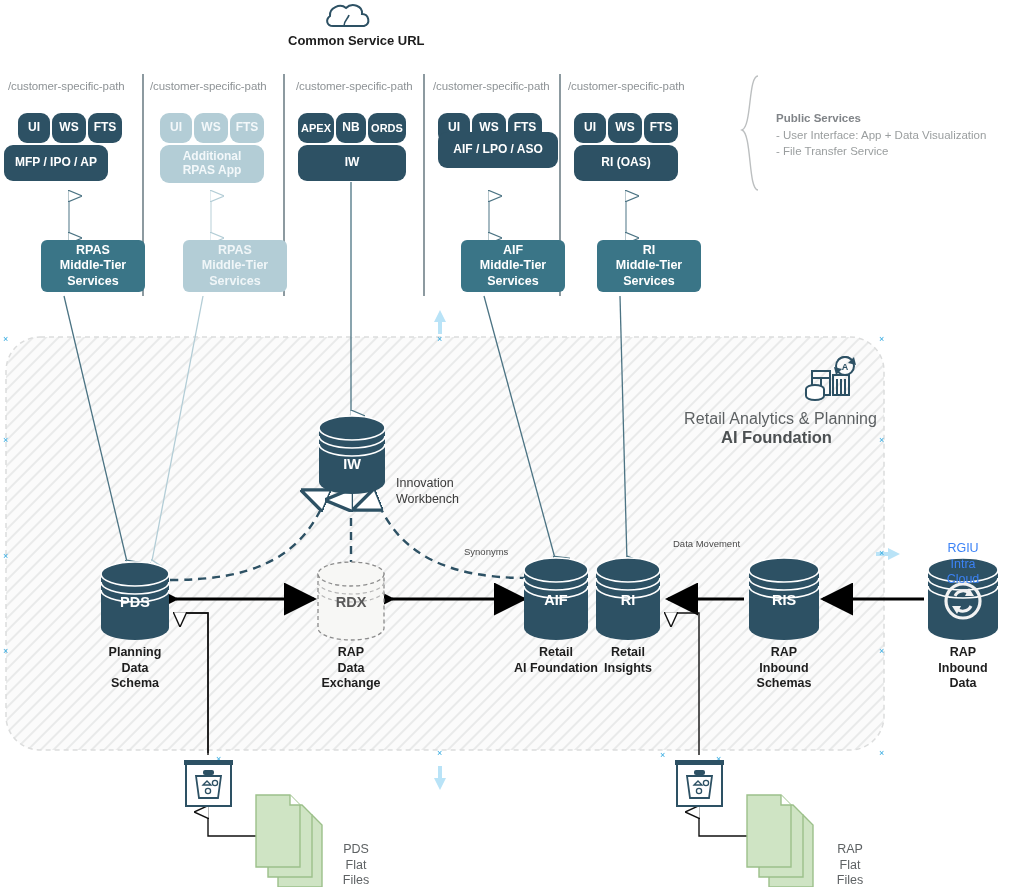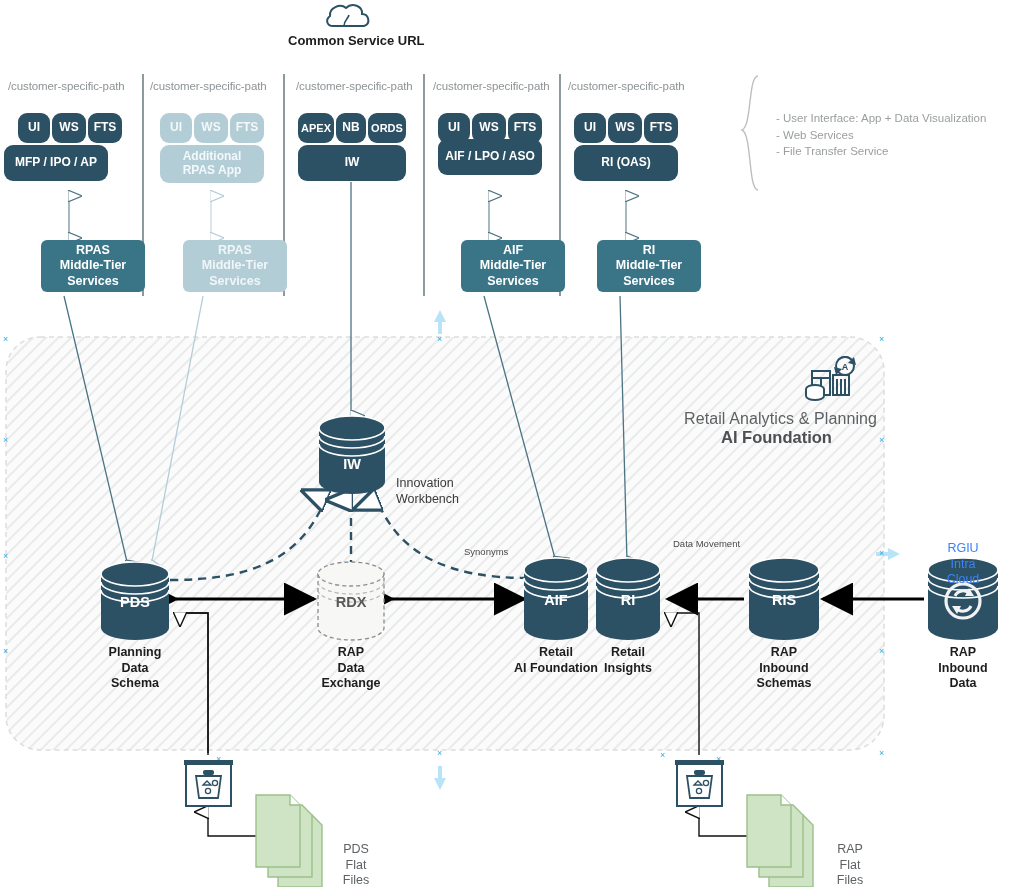--- a/index.html
+++ b/index.html
@@ -279,37 +279,37 @@
   <div class="txt path-label" style="left:296px;top:80px;">/customer-specific-path</div>
   <div class="svc-box svc-dark" style="left:298px;top:113px;width:36px;height:30px;font-size:11px;">APEX</div>
   <div class="svc-box svc-dark" style="left:336px;top:113px;width:30px;height:30px;">NB</div>
   <div class="svc-box svc-dark" style="left:368px;top:113px;width:38px;height:30px;font-size:11px;">ORDS</div>
   <div class="svc-box svc-dark" style="left:298px;top:145px;width:108px;height:36px;">IW</div>
 
   <div class="txt path-label" style="left:433px;top:80px;">/customer-specific-path</div>
   <div class="svc-box svc-dark" style="left:438px;top:113px;width:32px;height:30px;">UI</div>
   <div class="svc-box svc-dark" style="left:472px;top:113px;width:34px;height:30px;">WS</div>
   <div class="svc-box svc-dark" style="left:508px;top:113px;width:34px;height:30px;">FTS</div>
-  <div class="svc-box svc-dark" style="left:438px;top:139px;width:104px;height:36px;">AIF / LPO / ASO</div>
+  <div class="svc-box svc-dark" style="left:438px;top:132px;width:120px;height:36px;">AIF / LPO / ASO</div>
   <div class="mt-box mt-dark" style="left:438px;top:240px;width:104px;height:52px;white-space:pre-line;">AIF
 Middle-Tier
 Services</div>
 
   <div class="txt path-label" style="left:568px;top:80px;">/customer-specific-path</div>
   <div class="svc-box svc-dark" style="left:574px;top:113px;width:32px;height:30px;">UI</div>
   <div class="svc-box svc-dark" style="left:608px;top:113px;width:34px;height:30px;">WS</div>
   <div class="svc-box svc-dark" style="left:644px;top:113px;width:34px;height:30px;">FTS</div>
   <div class="svc-box svc-dark" style="left:574px;top:145px;width:104px;height:36px;">RI (OAS)</div>
   <div class="mt-box mt-dark" style="left:574px;top:240px;width:104px;height:52px;white-space:pre-line;">RI
 Middle-Tier
 Services</div>
 
   <div class="txt" style="left:776px;top:110px;width:230px;line-height:1.45;">
+    <div class="pub-head">Public Services</div>
     <div class="pub-line">- User Interface: App + Data Visualization</div>
-    <div class="pub-line">- Web Services</div>
     <div class="pub-line">- File Transfer Service</div>
   </div>
 
   <div class="brand1" style="left:684px;top:410px;">Retail Analytics &amp; Planning</div>
   <div class="brand2" style="left:721px;top:428px;">AI Foundation</div>
 
   <div class="db-label" style="left:322px;top:456px;width:60px;">IW</div>
   <div class="db-label" style="left:105px;top:594px;width:60px;">PDS</div>
   <div class="db-label" style="left:321px;top:594px;width:60px;color:#595959;">RDX</div>
   <div class="db-label" style="left:526px;top:592px;width:60px;">AIF</div>

